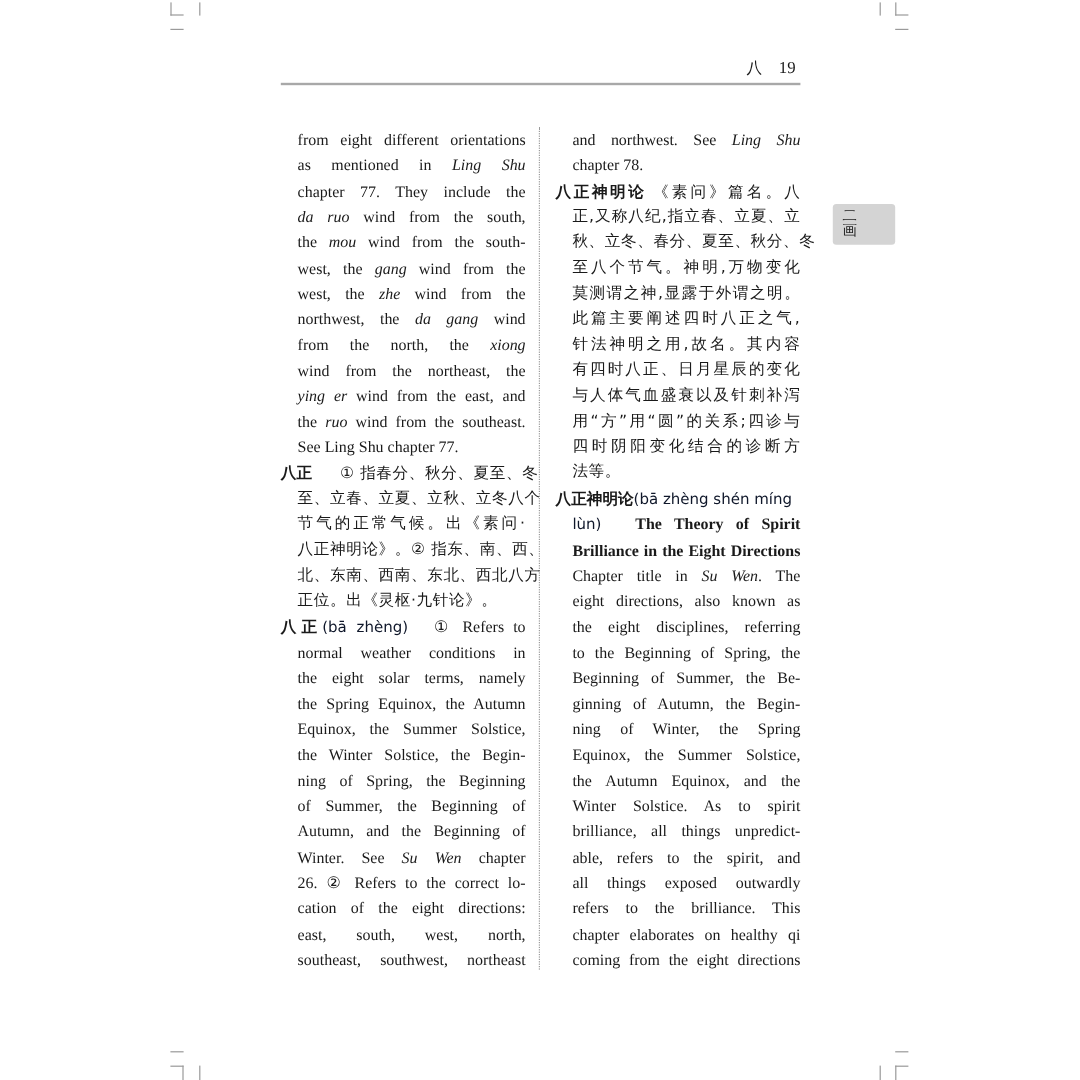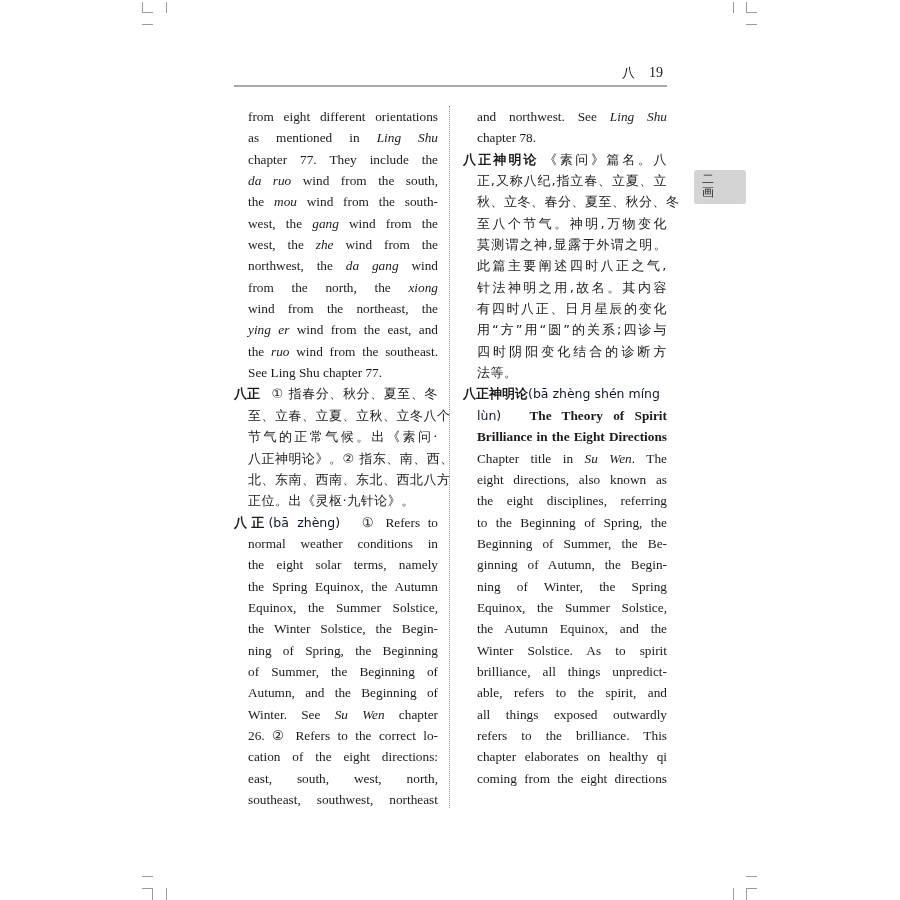--- a/index.html
+++ b/index.html
@@ -1,19 +1,19 @@
 <!DOCTYPE html>
 <html><head>
 <meta charset="utf-8">
 <style>
   html, body { margin:0; padding:0; background:#ffffff; }
   body { width:900px; height:900px; position:relative; overflow:hidden;
          font-family:"Liberation Serif", "DejaVu Serif", serif; color:#1a1a1a; }
   .crop { position:absolute; background:#9a9a9a; }
-  .header { position:absolute; left:234px; top:64px; width:433px; height:22px; }
+  .header { position:absolute; left:234px; top:48px; width:433px; height:22px; }
   .header-text { position:absolute; right:4px; top:0; font-size:14px; letter-spacing:0; }
   .header-text .hz { margin-right:14px; font-family:"DejaVu Sans", sans-serif; font-size:13px; }
   .header-rule { position:absolute; left:0; right:0; top:21px; height:2px; background:#a8a8a8; }
   .col { position:absolute; top:106px; width:190px; font-size:13.3px; line-height:21.35px; }
   .col-left { left:248px; }
   .col-right { left:477px; }
   .line { white-space:nowrap; text-align:justify; text-align-last:justify; height:21.35px; overflow:visible; }
   .line.last { text-align-last:left; }
   .hang { margin-left:-14px; }
   .zh { font-family:"DejaVu Sans", sans-serif; font-size:13px; letter-spacing:0.5px; }
@@ -76,21 +76,21 @@
       <div class="line">from the north, the <i>xiong</i></div>
       <div class="line">wind from the northeast, the</div>
       <div class="line"><i>ying er</i> wind from the east, and</div>
       <div class="line">the <i>ruo</i> wind from the southeast.</div>
       <div class="line last">See Ling Shu chapter 77.</div>
     </div>
 
   <div id="left-zh">
     <div class="line hang">
       <span class="hw">八正</span>
-      <span class="zh" style="margin-left:8px;">① 指春分、秋分、夏至、冬</span>
+      <span class="zh" style="margin-left:20px;">① 指春分、秋分、夏至、冬</span>
     </div>
   <div class="line zh">至、立春、立夏、立秋、立冬八个</div>
       <div class="line zh">节气的正常气候。出《素问·</div>
       <div class="line zh">八正神明论》。② 指东、南、西、</div>
       <div class="line zh">北、东南、西南、东北、西北八方</div>
       <div class="line zh last">正位。出《灵枢·九针论》。</div>
     </div>
 
   <div id="left-en">
     <div class="line hang">
@@ -124,20 +124,21 @@
       <span class="hw">八正神明论</span>
       <span class="zh" style="">《素问》篇名。八</span>
     </div>
   <div class="line zh">正,又称八纪,指立春、立夏、立</div>
       <div class="line zh">秋、立冬、春分、夏至、秋分、冬</div>
       <div class="line zh">至八个节气。神明,万物变化</div>
       <div class="line zh">莫测谓之神,显露于外谓之明。</div>
       <div class="line zh">此篇主要阐述四时八正之气,</div>
       <div class="line zh">针法神明之用,故名。其内容</div>
       <div class="line zh">有四时八正、日月星辰的变化</div>
+      <div class="line zh">与人体气血盛衰以及针刺补泻</div>
       <div class="line zh">用“方”用“圆”的关系;四诊与</div>
       <div class="line zh">四时阴阳变化结合的诊断方</div>
       <div class="line zh last">法等。</div>
     </div>
 
   <div id="right-en">
     <div class="line hang last">
       <span class="hw">八正神明论</span><span class="py">(bā zhèng shén míng</span>
     </div>
     <div class="line">

